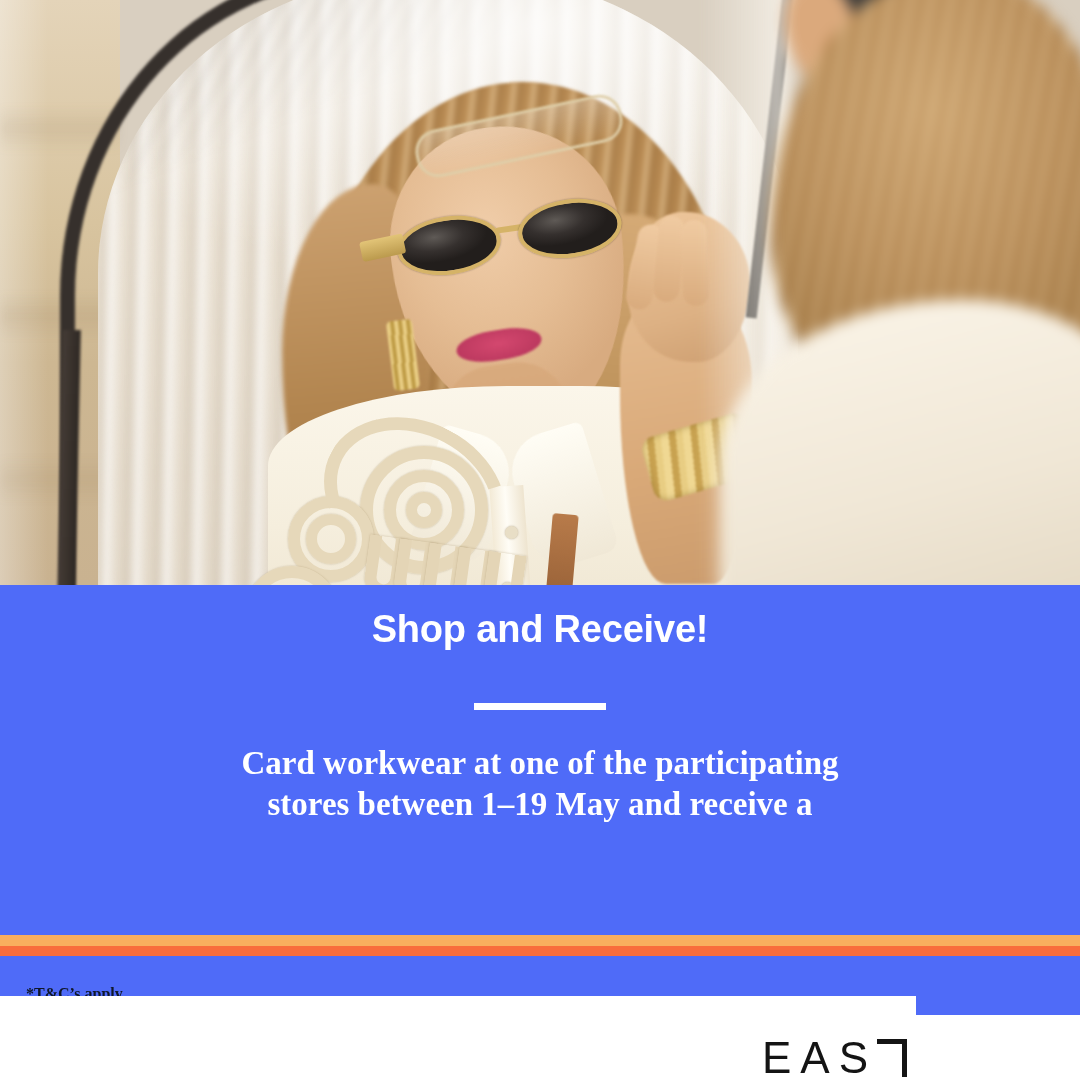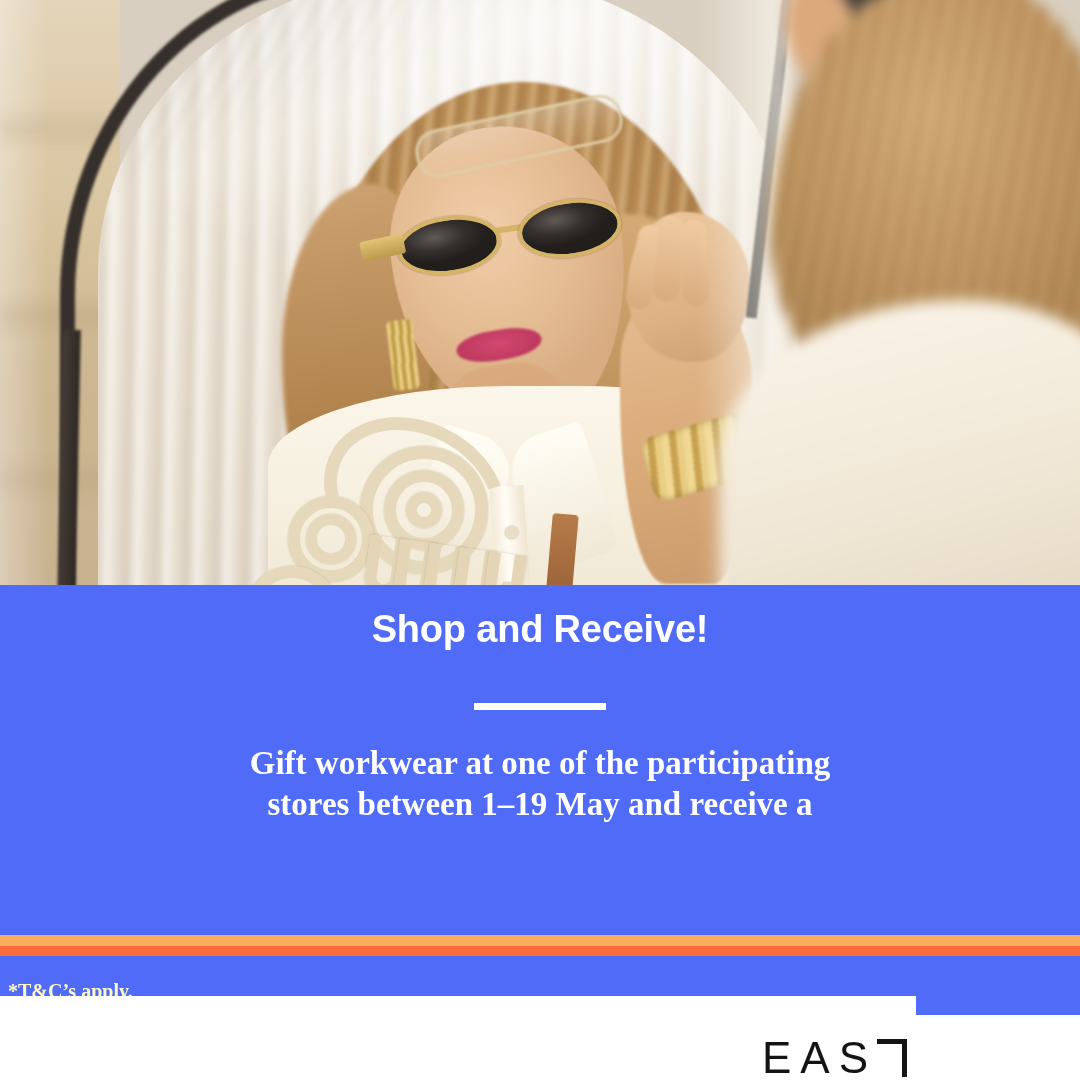--- a/index.html
+++ b/index.html
@@ -314,24 +314,24 @@
     position:absolute; left:50%; top:118px; transform:translateX(-50%);
     width:132px; height:7px; background:#ffffff;
   }
   .body-copy {
     position:absolute; left:0; top:158px; width:100%;
     text-align:center; color:#ffffff;
     font-family:"Liberation Serif", serif;
     font-size:33px; font-weight:700; line-height:41px;
   }
   .fineprint {
-    position:absolute; left:8px; bottom:12px;
-    color:#fef9c3;
+    position:absolute; left:26px; bottom:12px;
+    color:#0f172a;
     font-family:"Liberation Serif", serif;
-    font-size:20px; font-weight:700;
+    font-size:16px; font-weight:700;
   }
 
   
   .bar { position:absolute; left:0; width:1080px; }
   .bar-light { top:935px; height:11px; background:#f9ae5e; }
   .bar-dark  { top:946px; height:10px; background:#f96c3c; }
 
   
   .footer {
     position:absolute; left:0; top:956px; width:916px; height:124px;
@@ -436,21 +436,21 @@
       <div class="fg-skin"></div>
       <div class="fg-hair"></div>
       <div class="fg-shoulder"></div>
     </div>
   </div>
 
   <div class="panel">
     <div class="headline">Shop and Receive!</div>
     <div class="rule"></div>
     <div class="body-copy">
-      <div>Gift workwear at one of the participating</div>
+      <div>Card workwear at one of the participating</div>
       <div>stores between 1–19 May and receive a</div>
     </div>
     <div class="fineprint">*T&amp;C’s apply.</div>
   </div>
 
   <div class="bar bar-light"></div>
   <div class="bar bar-dark"></div>
 
   <div class="footer">
     <div class="logo">

